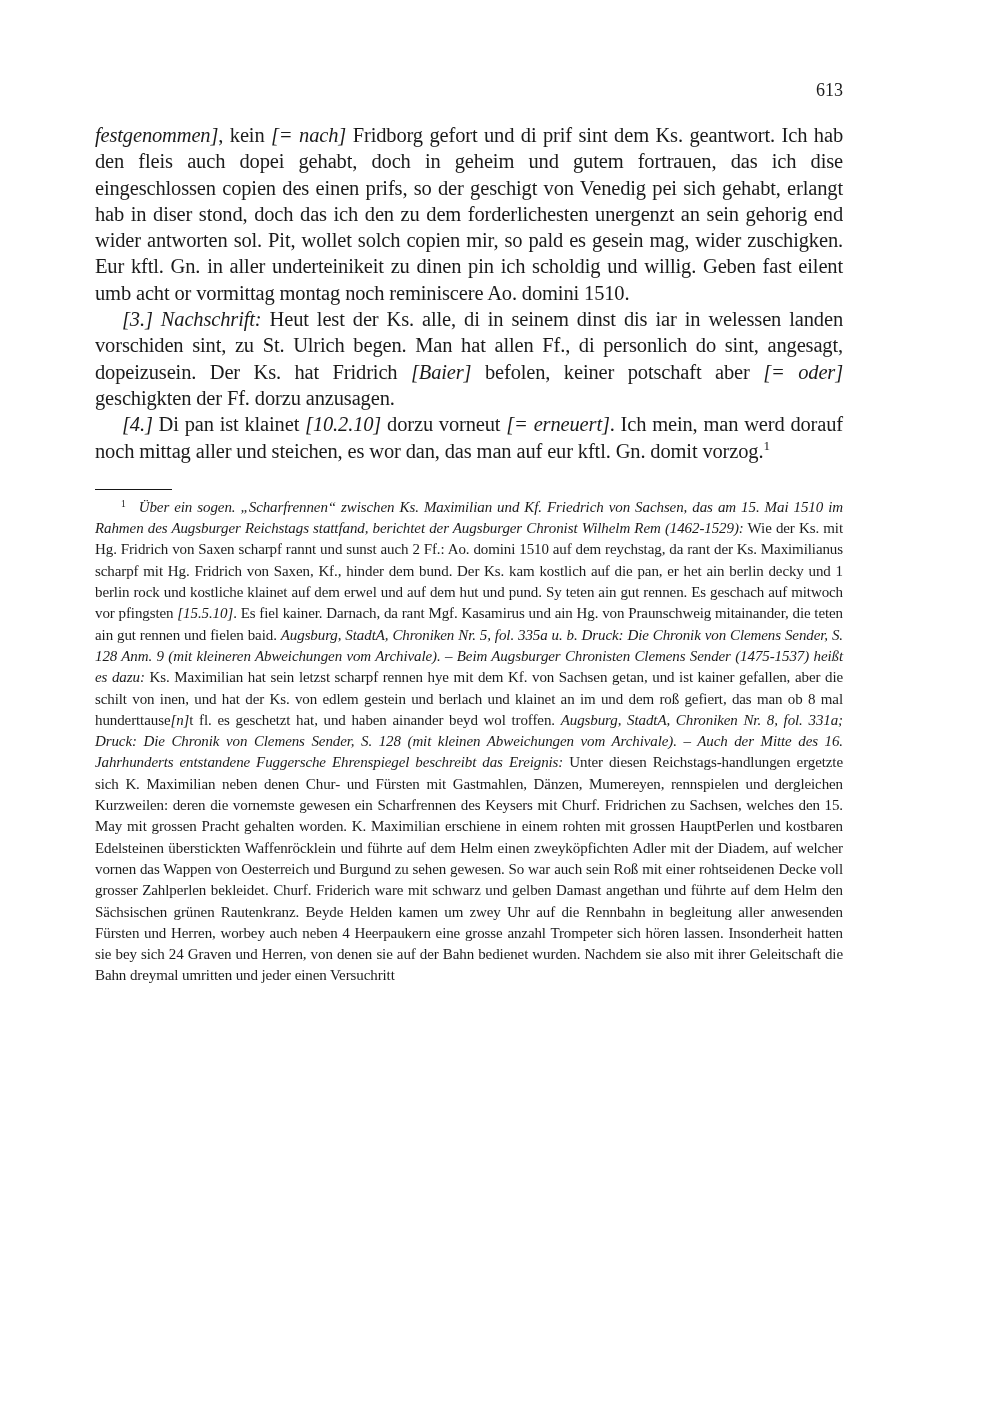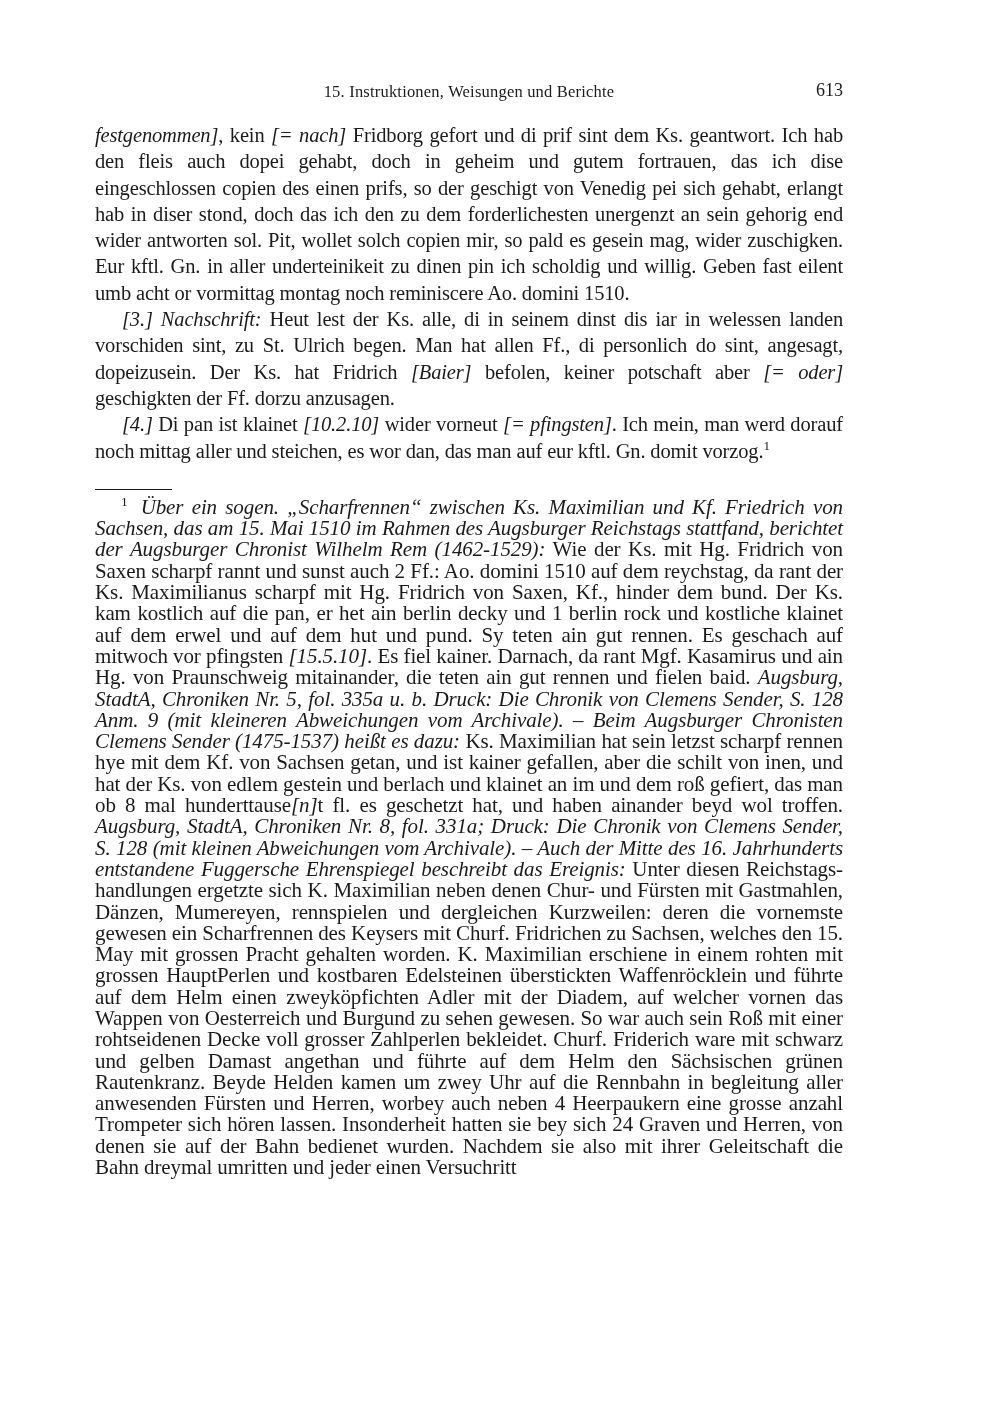--- a/index.html
+++ b/index.html
@@ -53,41 +53,40 @@
   }
   .fnmark { margin-right: 13px; margin-left: 2px; }
   .footnote-rule {
     width: 77px;
     height: 0;
     border-top: 1.7px solid #161616;
     margin-top: 25px;
     margin-bottom: 7px;
   }
   .footnote {
-    font-size: 21px;
+    font-size: 15px;
     line-height: 21.3px;
     text-align: justify;
     letter-spacing: -0.1px;
   }
   .footnote p { margin: 0; text-indent: 24px; }
 </style>
 </head>
 <body>
 
 <div class="page-inner">
 
   <div class="running-header">
-    <div class="title">15. Instruktionen, Weisungen und Berichte</div>
     <div class="pagenum">613</div>
   </div>
 
   <div class="body-text">
     <p><span class="it">festgenommen]</span><span>, kein </span><span class="it">[= nach]</span><span> Fridborg gefort und di prif sint dem Ks. geantwort. Ich hab den fleis auch dopei gehabt, doch in geheim und gutem fortrauen, das ich dise eingeschlossen copien des einen prifs, so der geschigt von Venedig pei sich gehabt, erlangt hab in diser stond, doch das ich den zu dem forderlichesten unergenzt an sein gehorig end wider antworten sol. Pit, wollet solch copien mir, so pald es gesein mag, wider zuschigken. Eur kftl. Gn. in aller underteinikeit zu dinen pin ich scholdig und willig. Geben fast eilent umb acht or vormittag montag noch reminiscere Ao. domini 1510.</span></p>
     <p class="indent"><span class="it">[3.] Nachschrift:</span><span> Heut lest der Ks. alle, di in seinem dinst dis iar in welessen landen vorschiden sint, zu St. Ulrich begen. Man hat allen Ff., di personlich do sint, angesagt, dopeizusein. Der Ks. hat Fridrich </span><span class="it">[Baier]</span><span> befolen, keiner potschaft aber </span><span class="it">[= oder]</span><span> geschigkten der Ff. dorzu anzusagen.</span></p>
-    <p class="indent"><span class="it">[4.]</span><span> Di pan ist klainet </span><span class="it">[10.2.10]</span><span> wider vorneut </span><span class="it">[= pfingsten]</span><span>. Ich mein, man werd dorauf noch mittag aller und steichen, es wor dan, das man auf eur kftl. Gn. domit vorzog.</span><span class="sup">1</span></p>
+    <p class="indent"><span class="it">[4.]</span><span> Di pan ist klainet </span><span class="it">[10.2.10]</span><span> dorzu vorneut </span><span class="it">[= erneuert]</span><span>. Ich mein, man werd dorauf noch mittag aller und steichen, es wor dan, das man auf eur kftl. Gn. domit vorzog.</span><span class="sup">1</span></p>
   </div>
 
   <div class="footnote-rule"></div>
 
   <div class="footnote">
     <p><span class="sup fnmark">1</span><span class="it">Über ein sogen. „Scharfrennen“ zwischen Ks. Maximilian und Kf. Friedrich von Sachsen, das am 15. Mai 1510 im Rahmen des Augsburger Reichstags stattfand, berichtet der Augsburger Chronist Wilhelm Rem (1462-1529):</span><span> Wie der Ks. mit Hg. Fridrich von Saxen scharpf rannt und sunst auch 2 Ff.: Ao. domini 1510 auf dem reychstag, da rant der Ks. Maximilianus scharpf mit Hg. Fridrich von Saxen, Kf., hinder dem bund. Der Ks. kam kostlich auf die pan, er het ain berlin decky und 1 berlin rock und kostliche klainet auf dem erwel und auf dem hut und pund. Sy teten ain gut rennen. Es geschach auf mitwoch vor pfingsten </span><span class="it">[15.5.10]</span><span>. Es fiel kainer. Darnach, da rant Mgf. Kasamirus und ain Hg. von Praunschweig mitainander, die teten ain gut rennen und fielen baid. </span><span class="it">Augsburg, StadtA, Chroniken Nr. 5, fol. 335a u. b. Druck: Die Chronik von Clemens Sender, S. 128 Anm. 9 (mit kleineren Abweichungen vom Archivale). – Beim Augsburger Chronisten Clemens Sender (1475-1537) heißt es dazu:</span><span> Ks. Maximilian hat sein letzst scharpf rennen hye mit dem Kf. von Sachsen getan, und ist kainer gefallen, aber die schilt von inen, und hat der Ks. von edlem gestein und berlach und klainet an im und dem roß gefiert, das man ob 8 mal hunderttause</span><span class="it">[n]</span><span>t fl. es geschetzt hat, und haben ainander beyd wol troffen. </span><span class="it">Augsburg, StadtA, Chroniken Nr. 8, fol. 331a; Druck: Die Chronik von Clemens Sender, S. 128 (mit kleinen Abweichungen vom Archivale). – Auch der Mitte des 16. Jahrhunderts entstandene Fuggersche Ehrenspiegel beschreibt das Ereignis:</span><span> Unter diesen Reichstags-handlungen ergetzte sich K. Maximilian neben denen Chur- und Fürsten mit Gastmahlen, Dänzen, Mumereyen, rennspielen und dergleichen Kurzweilen: deren die vornemste gewesen ein Scharfrennen des Keysers mit Churf. Fridrichen zu Sachsen, welches den 15. May mit grossen Pracht gehalten worden. K. Maximilian erschiene in einem rohten mit grossen HauptPerlen und kostbaren Edelsteinen überstickten Waffenröcklein und führte auf dem Helm einen zweyköpfichten Adler mit der Diadem, auf welcher vornen das Wappen von Oesterreich und Burgund zu sehen gewesen. So war auch sein Roß mit einer rohtseidenen Decke voll grosser Zahlperlen bekleidet. Churf. Friderich ware mit schwarz und gelben Damast angethan und führte auf dem Helm den Sächsischen grünen Rautenkranz. Beyde Helden kamen um zwey Uhr auf die Rennbahn in begleitung aller anwesenden Fürsten und Herren, worbey auch neben 4 Heerpaukern eine grosse anzahl Trompeter sich hören lassen. Insonderheit hatten sie bey sich 24 Graven und Herren, von denen sie auf der Bahn bedienet wurden. Nachdem sie also mit ihrer Geleitschaft die Bahn dreymal umritten und jeder einen Versuchritt</span></p>
   </div>
 
 </div>
 

